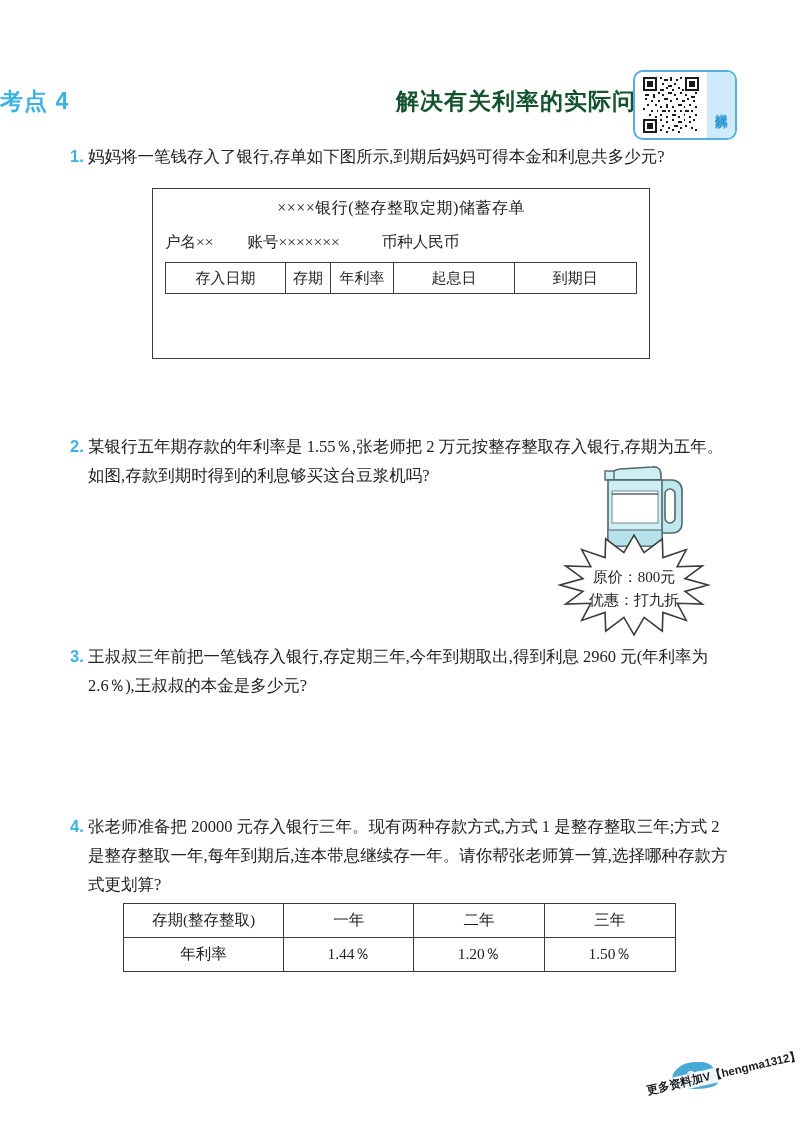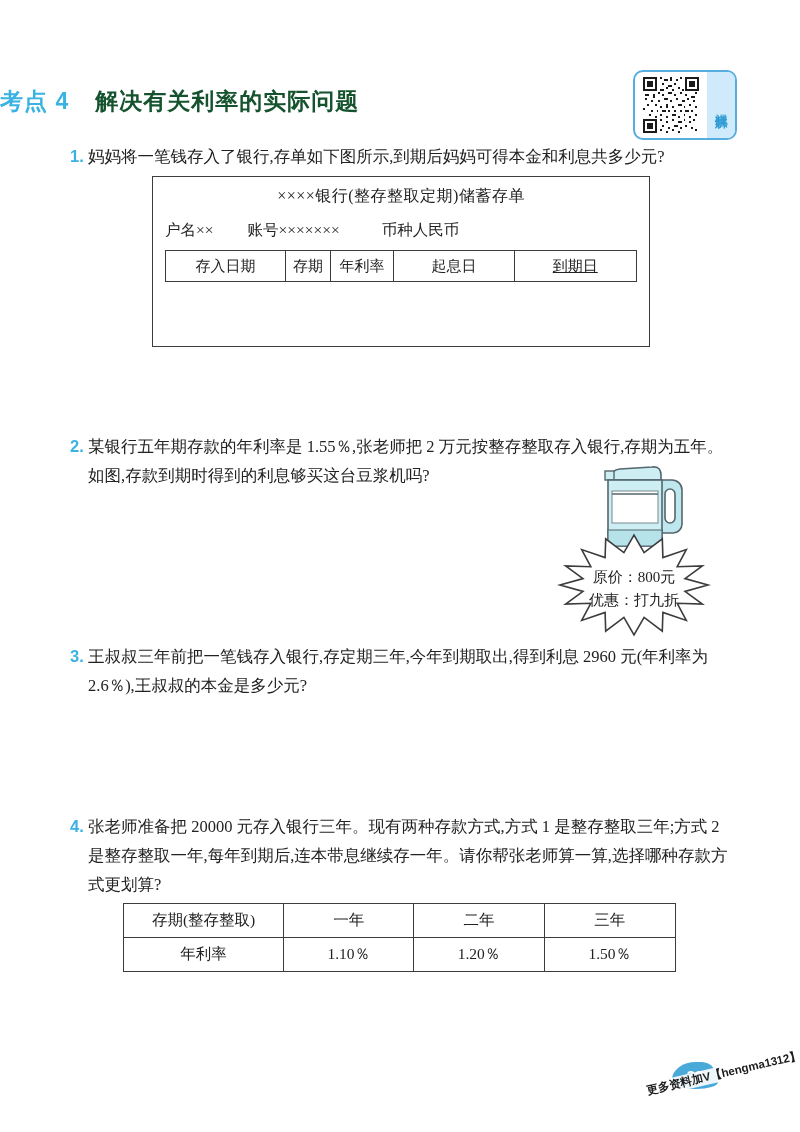--- a/index.html
+++ b/index.html
@@ -7,21 +7,21 @@
   .page {
     position:relative; width:800px; height:1132px; margin:0 auto;
     background:#ffffff; overflow:hidden;
     font-family:"Liberation Serif","DejaVu Serif",serif;
     color:#222;
   }
 
   
   .header-row {
     position:absolute; top:86px; left:0; width:660px;
-    display:flex; justify-content:flex-start; align-items:baseline; gap:26px;
+    display:flex; justify-content:space-between; align-items:baseline; gap:26px;
     font-family:"Liberation Sans","DejaVu Sans",sans-serif;
   }
   .kaodian { color:#3ab2e2; font-size:23px; font-weight:bold; letter-spacing:1px; }
   .page-title { font-size:23px; font-weight:bold; color:#14532d; letter-spacing:1px; }
 
   .qr-badge {
     position:absolute; top:70px; left:633px; width:104px; height:70px;
     border:2px solid #56ade0; border-radius:10px; background:#ffffff;
     display:flex; overflow:hidden;
   }
@@ -41,38 +41,38 @@
   }
   .pnum { color:#3ab2e2; font-weight:bold; flex:0 0 18px; font-family:"Liberation Sans","DejaVu Sans",sans-serif; }
   .ptext { flex:1; }
   .p1 { top:142px; }
   .p2 { top:432px; }
   .p3 { top:642px; }
   .p4 { top:812px; }
 
   
   .slip {
-    position:absolute; left:152px; top:176px; width:498px; height:171px;
+    position:absolute; left:152px; top:188px; width:498px; height:171px;
     border:1.5px solid #3c3c3c; background:#fff; padding:9px 12px 0 12px;
     font-size:15.5px;
   }
   .slip-title { text-align:center; font-size:16px; letter-spacing:.5px; }
   .slip-line1 { margin-top:13px; display:flex; }
   .slip-account { margin-left:34px; }
   .slip-currency { margin-left:42px; }
   .slip-line2 { margin-top:7px; display:flex; }
   .slip-figures { margin-left:38px; }
   .slip-table { margin-top:9px; width:100%; border-collapse:collapse; table-layout:fixed; }
   .slip-table th, .slip-table td {
     border:1.4px solid #3c3c3c; text-align:center; font-weight:normal;
     font-size:15px; padding:0 1px;
   }
   .slip-table th { height:31px; }
   .slip-table td { height:36px; }
-  .c1 { width:25.5%;font-family:Liberation Mono, monospace; } .c2 { width:9.5%; } .c3 { width:13.5%; } .c4 { width:25.5%; } .c5 { width:26%;text-decoration:underline; }
+  .c1 { width:25.5%;font-family:Liberation Mono, monospace; } .c2 { width:9.5%; } .c3 { width:13.5%; } .c4 { width:25.5%; } .c5 { width:26%; }
 
   
   .machine { position:absolute; left:588px; top:460px; }
   .starburst { position:absolute; left:556px; top:532px; }
   .starburst text {
     font-family:"Liberation Serif","DejaVu Serif",serif;
     font-size:15px; fill:#222;
   }
 
   
@@ -271,21 +271,21 @@
   <table class="rate-table">
     <tbody>
         <tr>
       <th class="r1">存期(整存整取)</th>
       <th class="r2">一年</th>
       <th class="r3">二年</th>
       <th class="r4">三年</th>
     </tr>
     <tr>
       <td>年利率</td>
-      <td>1.10％</td>
+      <td>1.44％</td>
       <td>1.20％</td>
       <td>1.50％</td>
     </tr>
   </tbody>
     </table>
 
   <div class="page-badge">32</div>
   <div class="watermark">更多资料加V【hengma1312】</div>
 
 </div>

